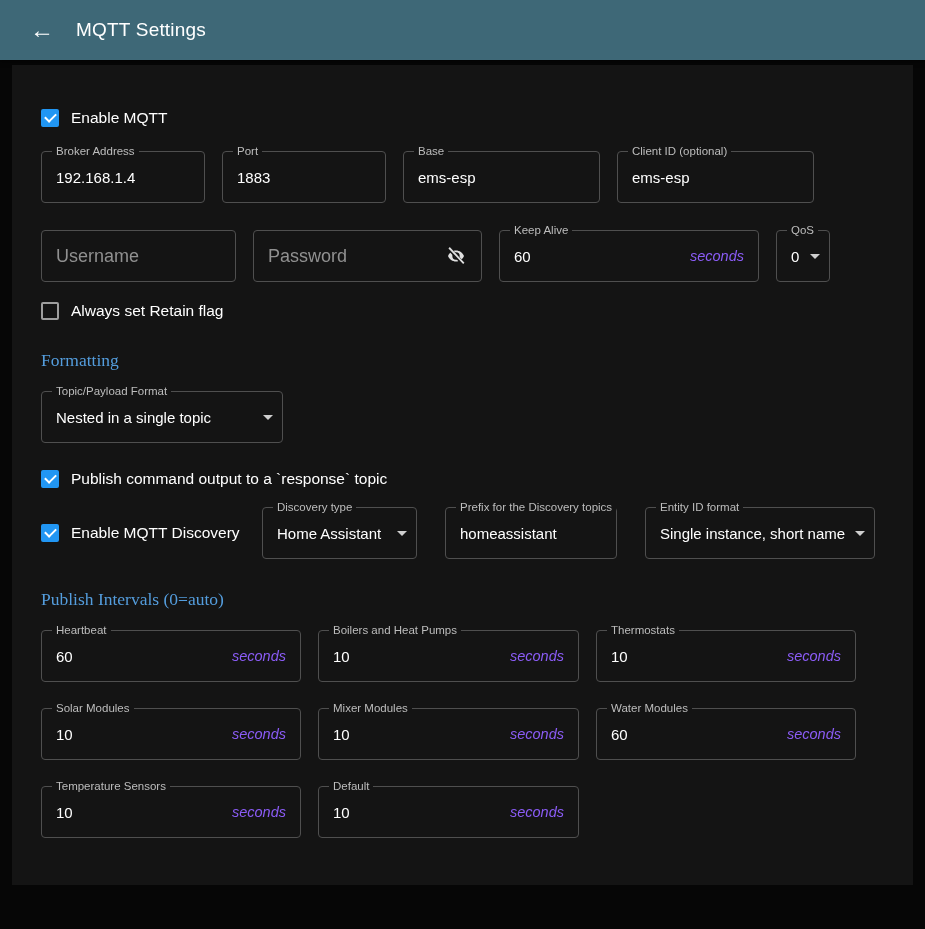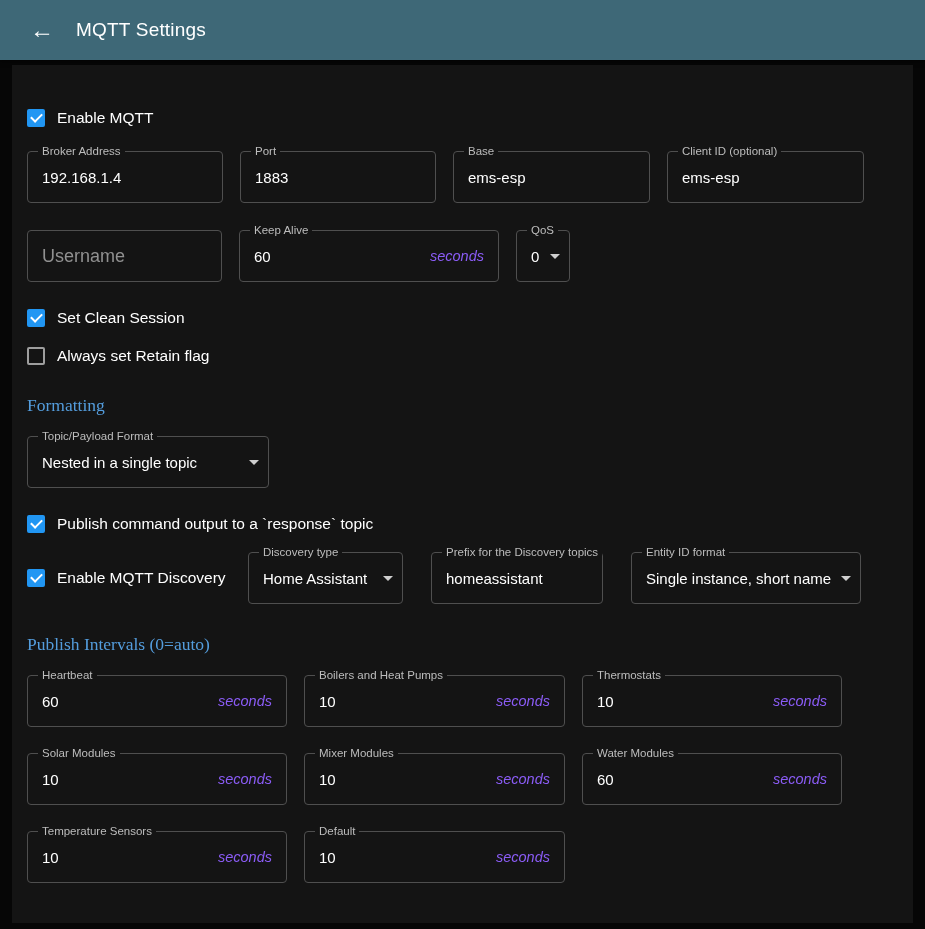--- a/index.html
+++ b/index.html
@@ -15,21 +15,21 @@
     padding:0 0 0 22px;box-shadow:0 2px 4px rgba(0,0,0,.5);
   }
   .back{
     width:40px;height:40px;display:flex;align-items:center;justify-content:center;
     font-size:24px;color:#fff;cursor:pointer;border-radius:50%;
   }
   .title{font-size:19px;font-weight:400;margin:0 0 0 14px;color:#fff;letter-spacing:.2px;}
   
   .content{
     margin:5px 12px 0 12px;background:#141414;
-    padding:44px 25px 40px 15px;box-sizing:border-box;min-height:820px;
+    padding:44px 25px 40px 29px;box-sizing:border-box;min-height:820px;
   }
   
   .cbrow{display:flex;align-items:center;gap:12px;cursor:pointer;}
   .cb{
     box-sizing:border-box;width:18px;height:18px;flex:none;
     border:2px solid #9e9e9e;border-radius:2px;position:relative;
   }
   .cb.checked{border-color:#2196f3;background:#2196f3;}
   .cb.checked::after{
     content:"";position:absolute;left:4px;top:0px;width:5px;height:9px;
@@ -51,21 +51,21 @@
   .tf .ph{font-size:18px;color:#909090;white-space:nowrap;}
   .tf .unit{margin-left:auto;font-size:14.5px;color:#8b5cf6;font-style:italic;}
   .tf.select{cursor:pointer;}
   .tf.select .caret{
     position:absolute;right:9px;top:50%;margin-top:-2px;width:0;height:0;
     border-left:5px solid transparent;border-right:5px solid transparent;
     border-top:5px solid #cfcfcf;
   }
   .tf .eye{margin-left:auto;display:flex;cursor:pointer;}
   
-  .w176{width:196px}.w197{width:197px}.w195{width:195px}.w229{width:229px}
+  .w176{width:164px}.w197{width:197px}.w195{width:195px}.w229{width:229px}
   .w260{width:260px}.w54{width:54px}.w201{width:242px}
   .w155{width:155px}.w172{width:172px}.w230{width:230px}
   
   .heading{font-size:17.5px;font-weight:400;color:#549ddd;margin:0;font-family:Liberation Serif, serif;}
   
   .mt-row1{margin-top:24px;}
   .mt-row2{margin-top:27px;}
   .mt-clean{margin-top:27px;}
   .mt-retain{margin-top:20px;}
   .mt-h1{margin-top:30px;}
@@ -113,36 +113,42 @@
     <div class="tf w197">
       <span class="lbl">Client ID (optional)</span>
       <span class="val">ems-esp</span>
     </div>
   </div>
 
   <div class="row mt-row2">
     <div class="tf w195">
       <span class="ph">Username</span>
     </div>
+    <div class="tf w229">
+      <span class="ph">Password</span>
+      <span class="eye">
+        <svg viewBox="0 0 24 24" width="22" height="22">
+          <path fill="#e0e0e0" d="M12 6c-3.9 0-7.2 2.4-8.7 6 1.5 3.6 4.8 6 8.7 6s7.2-2.4 8.7-6c-1.5-3.6-4.8-6-8.7-6zm0 10a4 4 0 1 1 0-8 4 4 0 0 1 0 8zm0-2.2a1.8 1.8 0 1 0 0-3.6 1.8 1.8 0 0 0 0 3.6z"></path>
+          <line x1="4" y1="3.5" x2="20" y2="20.5" stroke="#141414" stroke-width="4"></line>
+          <line x1="4.5" y1="3" x2="20.5" y2="20" stroke="#e0e0e0" stroke-width="2"></line>
+        </svg>
+      </span>
+    </div>
     <div class="tf w260">
       <span class="lbl">Keep Alive</span>
       <span class="val">60</span>
       <span class="unit">seconds</span>
     </div>
     <div class="tf select w54">
       <span class="lbl">QoS</span>
       <span class="val">0</span>
       <span class="caret"></span>
     </div>
   </div>
 
-  <div class="cbrow mt-clean">
-    <span class="cb checked"></span>
-    <span class="cblabel">Set Clean Session</span>
-  </div>
   <div class="cbrow mt-retain">
     <span class="cb"></span>
     <span class="cblabel">Always set Retain flag</span>
   </div>
 
   <h2 class="heading mt-h1">Formatting</h2>
 
   <div class="row mt-topic">
     <div class="tf select w201">
       <span class="lbl">Topic/Payload Format</span>

